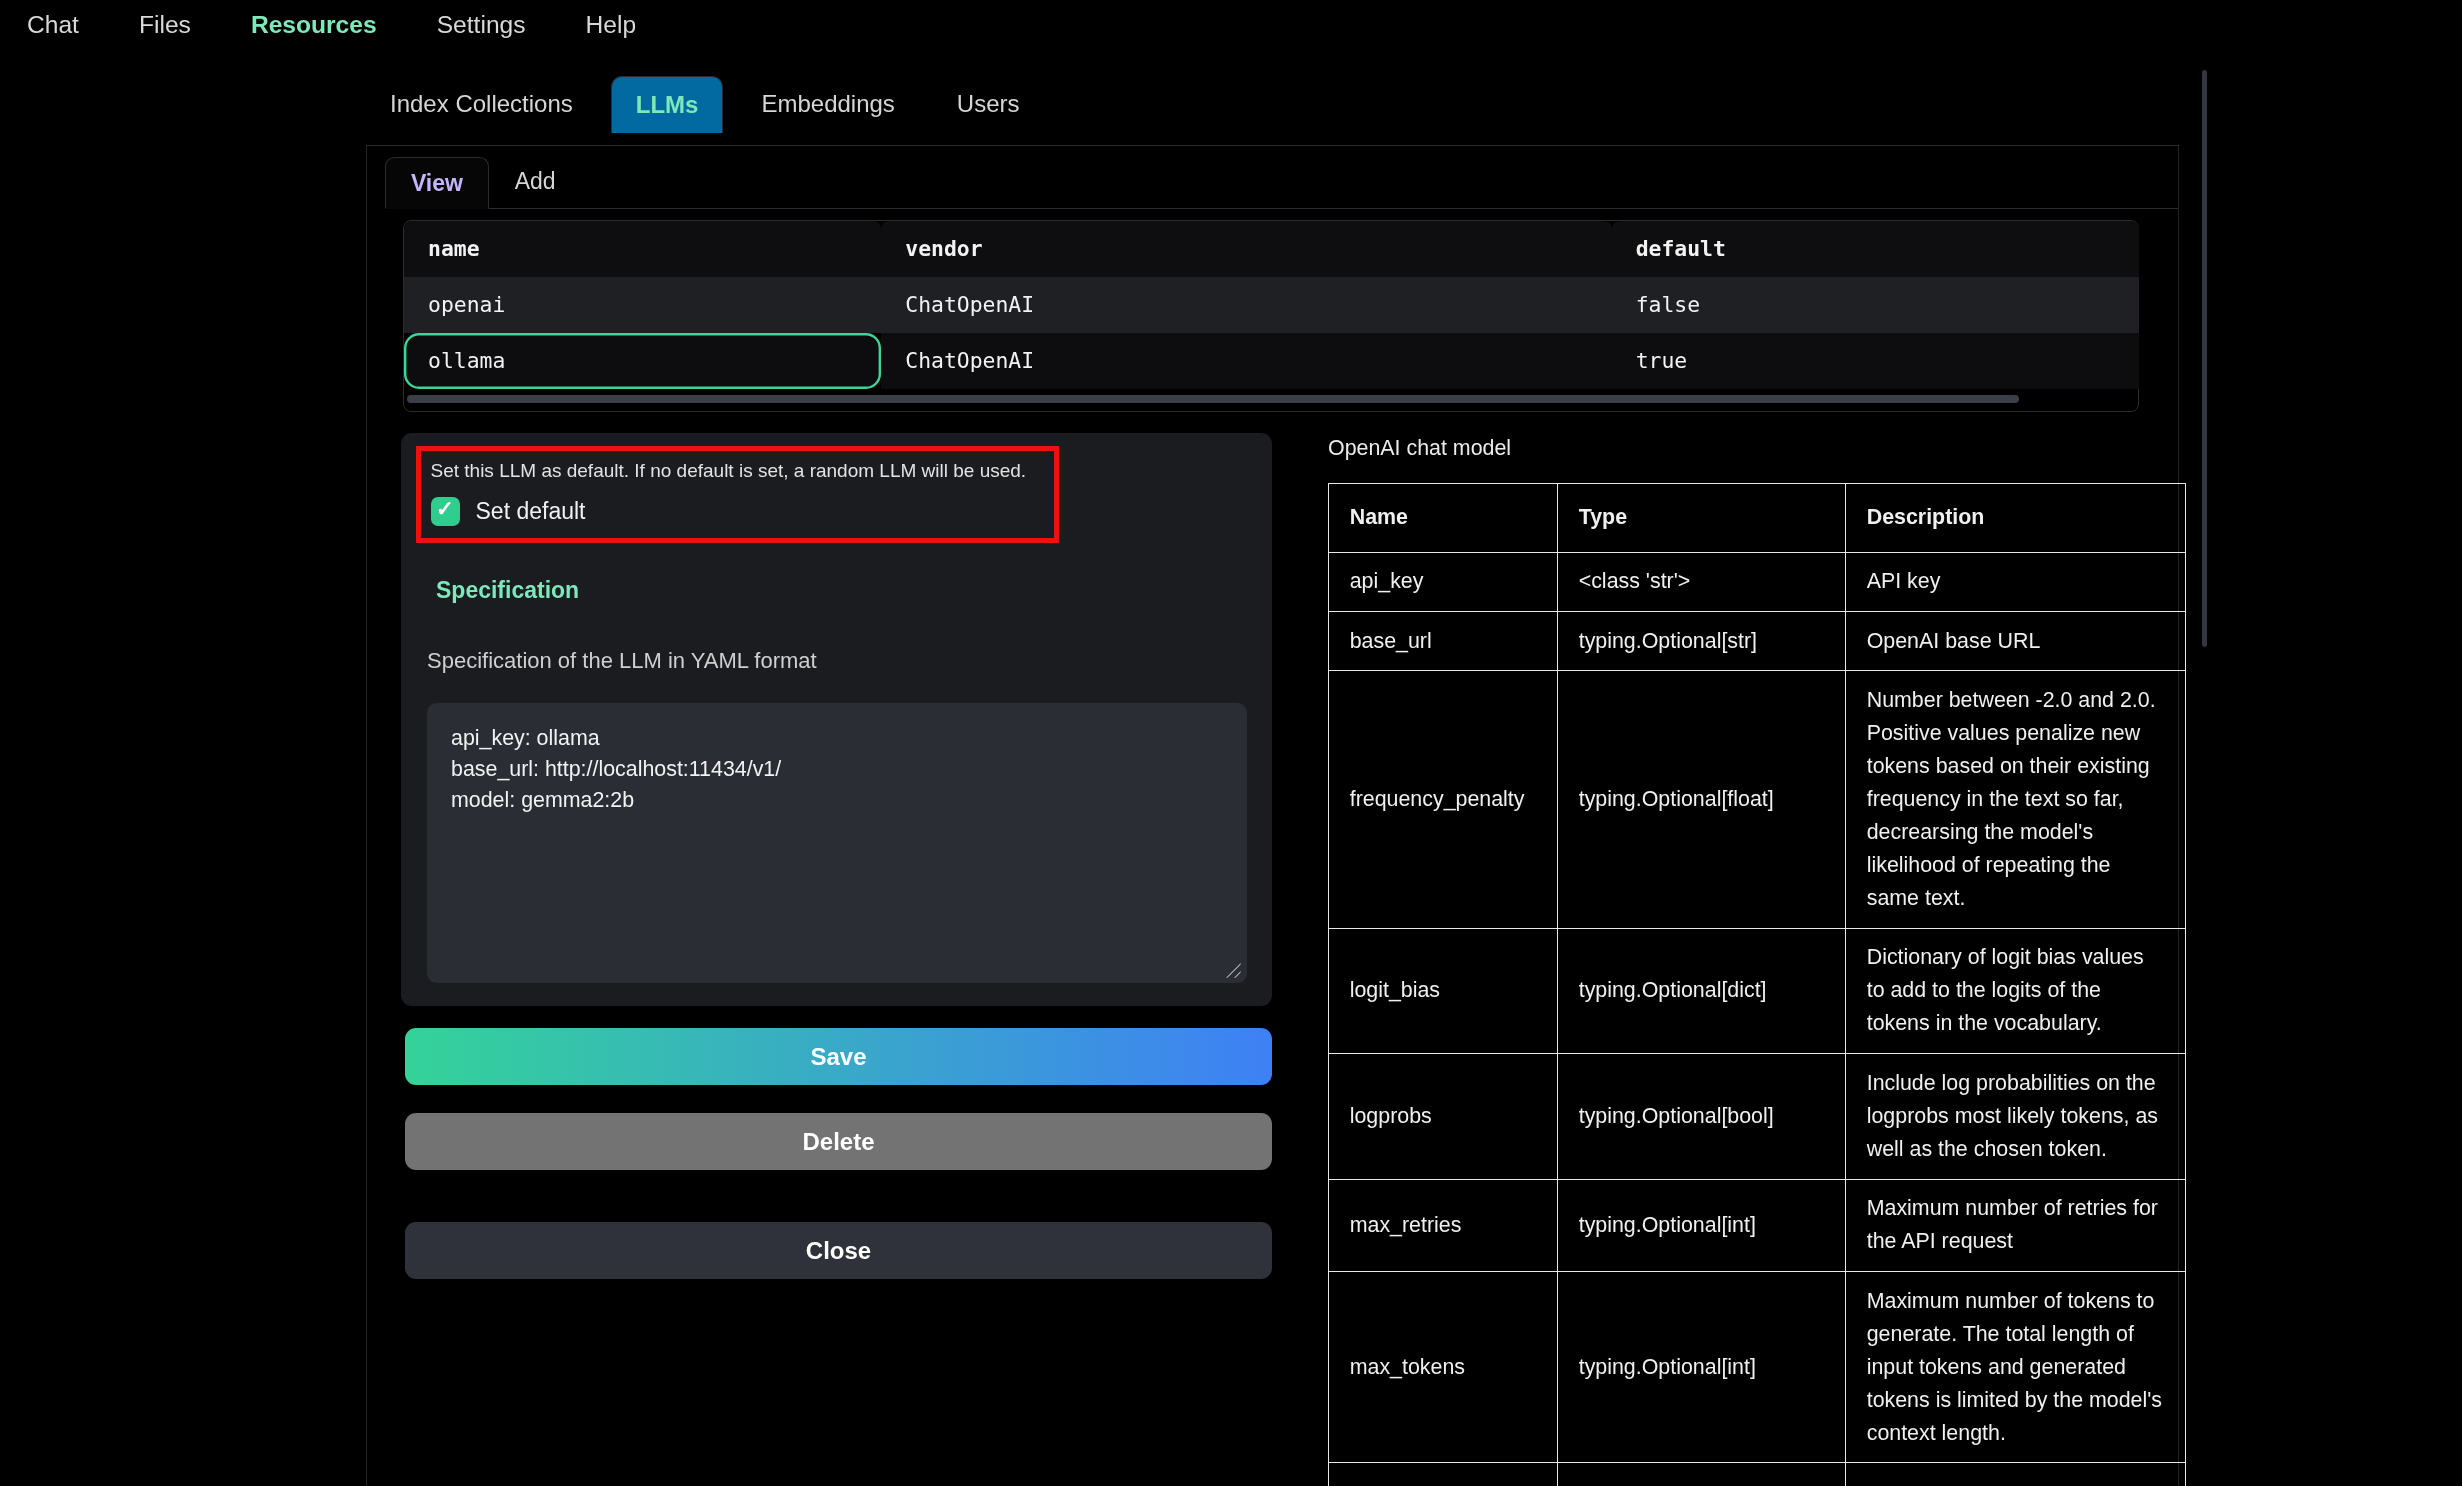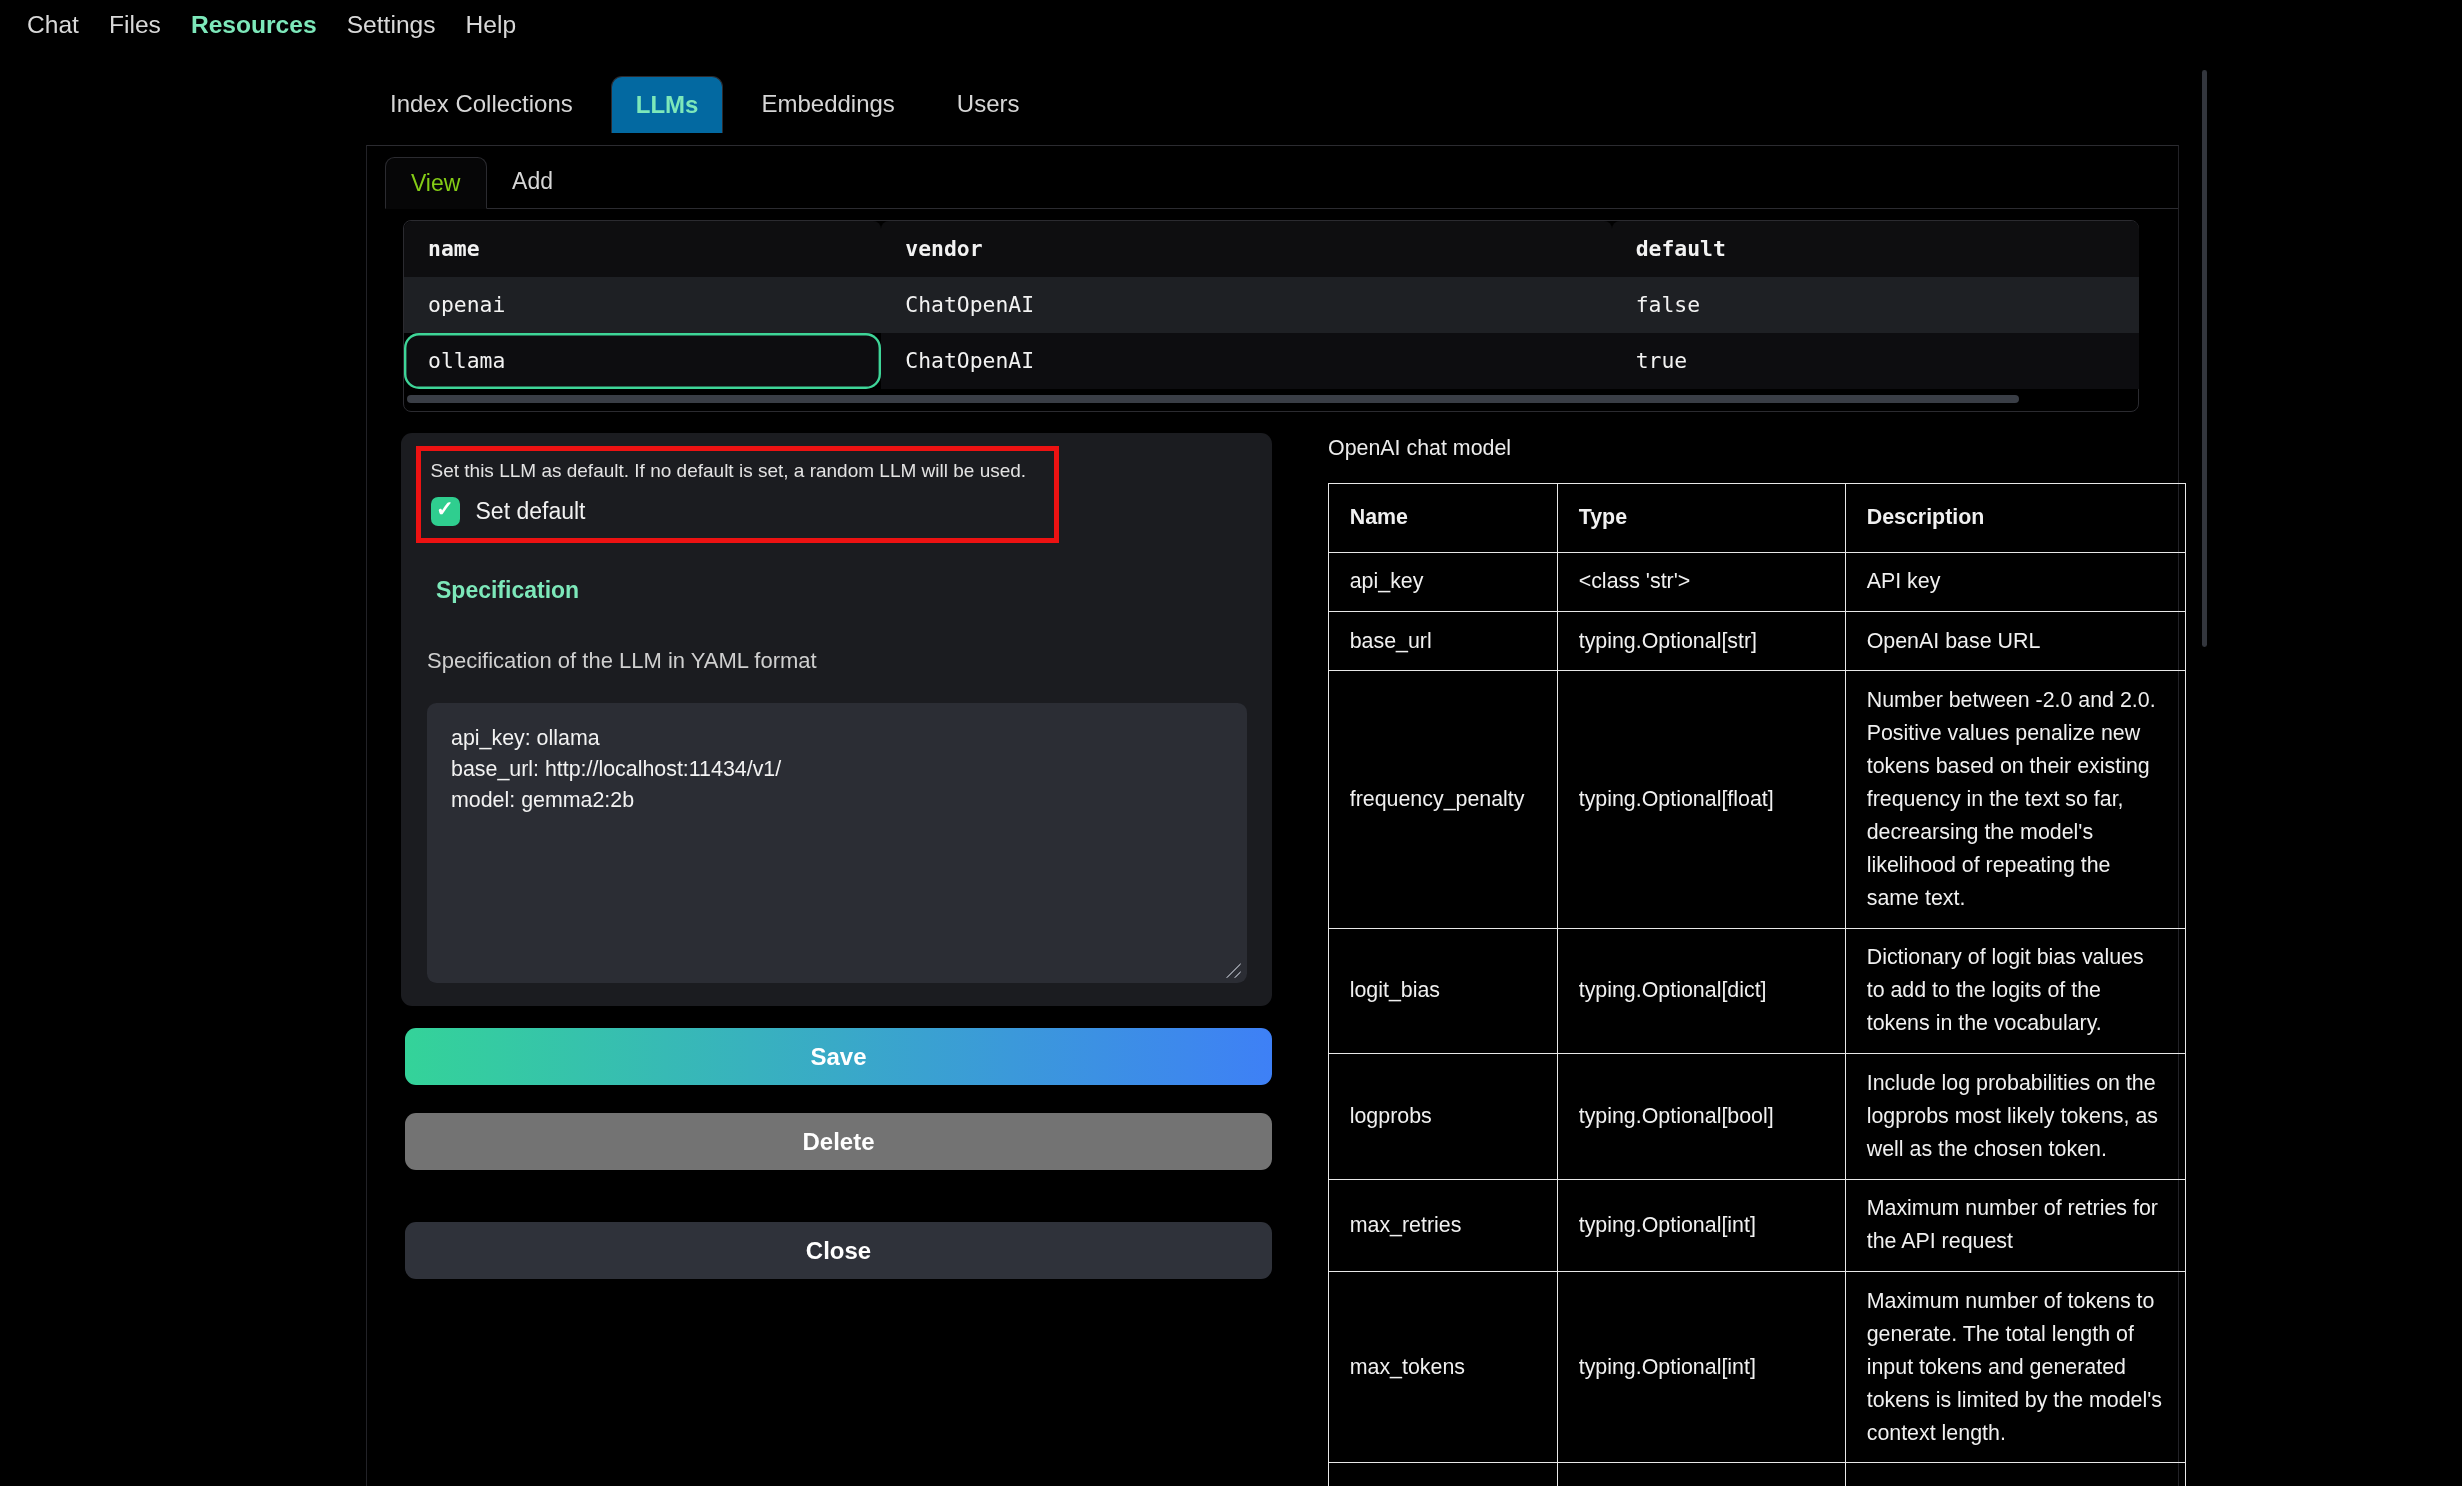--- a/index.html
+++ b/index.html
@@ -8,21 +8,21 @@
     width: 2462px; height: 1487px;
     overflow: hidden;
     background: #000000;
     font-family: "Liberation Sans", sans-serif;
     color: #e6e6e6;
   }
 
   
   .topnav {
     position: absolute; left: 27px; top: 11px;
-    display: flex; gap: 30px; align-items: center;
+    display: flex; gap: 60px; align-items: center;
     font-size: 24.6px; color: #d9d9d9;
   }
   .topnav .nav-item { cursor: pointer; }
   .topnav .nav-item.active { color: #7de8ba; font-weight: 700; }
 
   
   .maintabs {
     position: absolute; left: 366px; top: 76px;
     display: flex; align-items: flex-end; gap: 14px;
     z-index: 3;
@@ -53,21 +53,21 @@
   .subtabs {
     display: flex; align-items: flex-end;
     margin: 10.3px 0 0 17.5px;
     border-bottom: 0.8px solid #2b2b30;
   }
   .subtab {
     height: 52px; line-height: 51px; padding: 0 25.4px;
     font-size: 23px; color: #d6d6d6; cursor: pointer;
   }
   .subtab.active {
-    color: #84cc16; font-weight: 400;
+    color: #c4b5fd; font-weight: 700;
     background: #060607;
     border: 0.8px solid #2b2b30; border-bottom: 0.8px solid #060607;
     border-radius: 9.5px 9.5px 0 0;
     margin-bottom: -0.8px;
   }
 
   
   .llm-card {
     margin: 10.3px 0 0 36px;
     width: 1736px;

